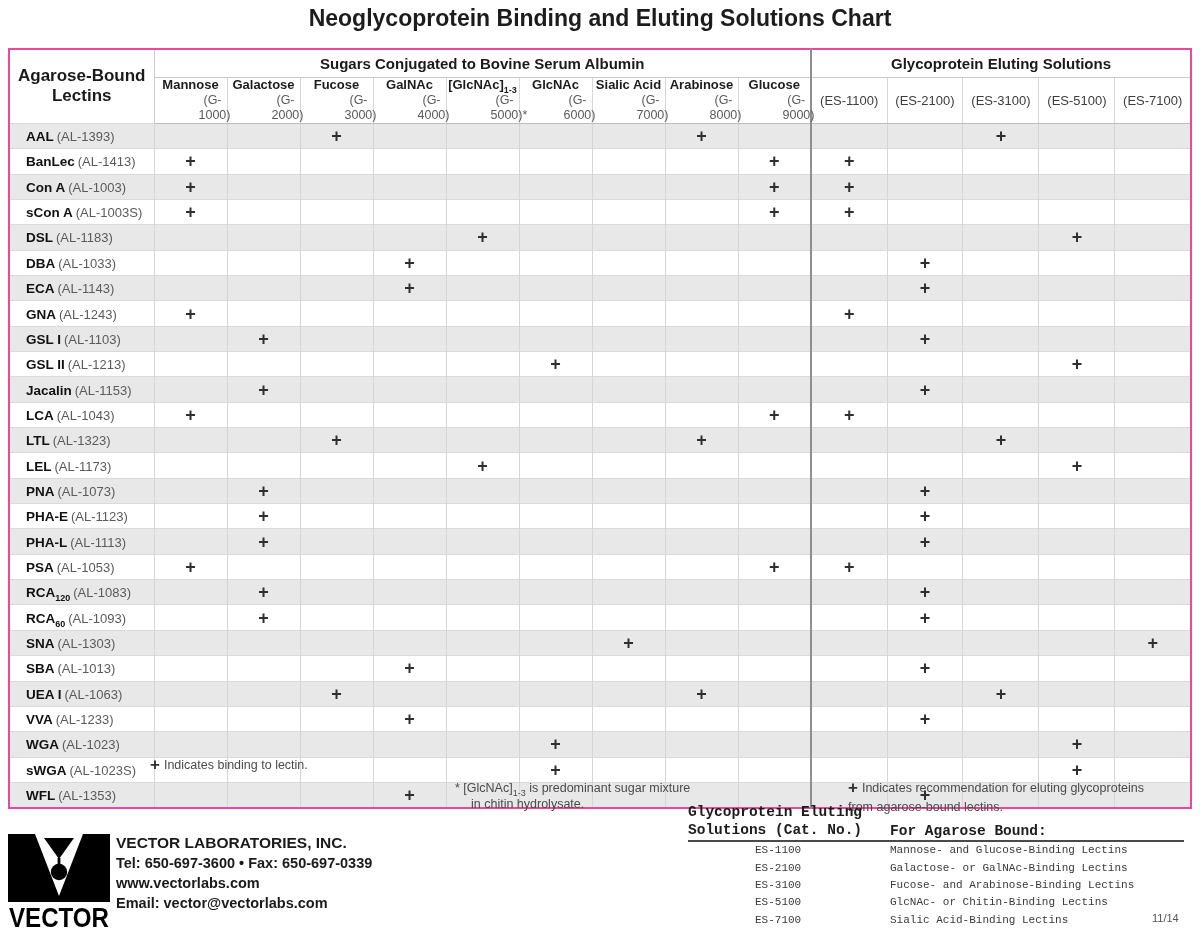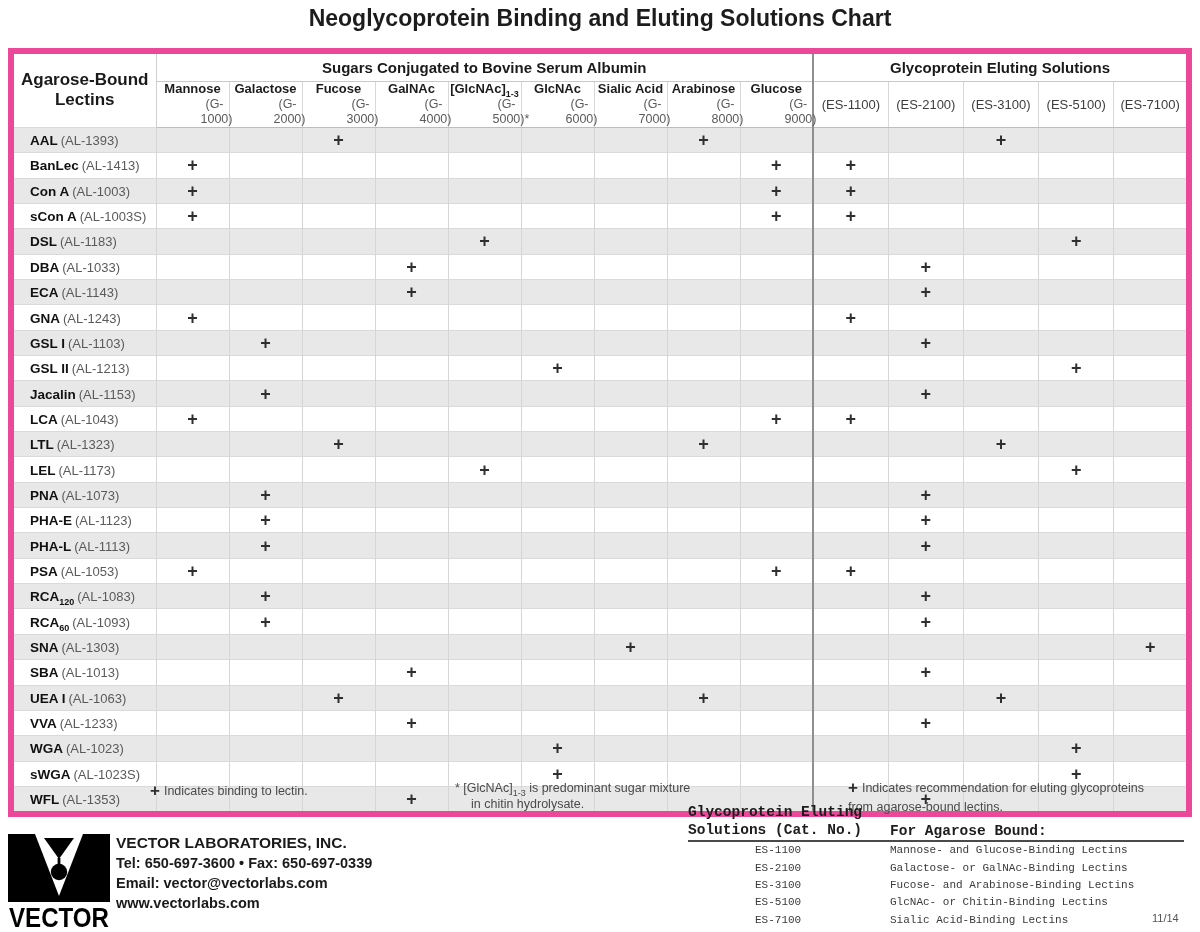--- a/index.html
+++ b/index.html
@@ -9,21 +9,21 @@
     position:relative;overflow:hidden;
   }
   .title{
     position:absolute;top:5px;left:0;width:100%;text-align:center;
     font-size:23px;font-weight:bold;color:#1c1c1c;margin:0;
   }
   
   table.main{
     position:absolute;left:8px;top:48px;width:1184px;
     border-collapse:collapse;table-layout:fixed;
-    border:6px solid #ec4899;background:#fff;
+    border:2px solid #ec4899;background:#fff;
   }
   th,td{padding:0;}
   th.corner{
     font-size:17px;font-weight:bold;line-height:1.2;text-align:center;
     vertical-align:middle;border-right:1px solid #cfcfcf;background:#fff;
   }
   th.group{font-size:15px;font-weight:bold;height:27px;text-align:center;
     border-bottom:1px solid #c9c9c9;vertical-align:middle;}
   th.col-head{
     height:41px;vertical-align:middle;text-align:center;
@@ -39,21 +39,21 @@
     border-left:1px solid #d6d6d6;border-top:1px solid #dadada;
   }
   td.lectin{text-align:left;padding-left:16px;border-left:none;white-space:nowrap;}
   .lec-name{font-weight:bold;font-size:13.5px;color:#111;}
   .lec-cat{font-size:13px;color:#5a5a5a;margin-left:3px;}
   sub{font-size:9px;line-height:0;}
   td.mark{font-size:18px;font-weight:bold;color:#2f2f2f;line-height:1;}
   
   .fn{position:absolute;font-size:12.5px;color:#4a4a4a;line-height:1.3;}
   .fn .plus{font-size:17px;font-weight:bold;color:#2f2f2f;margin-right:4px;vertical-align:-1px;}
-  #fn-binding{left:150px;top:780px;}
+  #fn-binding{left:150px;top:754px;}
   #fn-chitin{left:455px;top:780px;}
   #fn-chitin .l2{margin-left:16px;}
   #fn-eluting{left:848px;top:777px;}
   #fn-eluting .l2{}
   
   .logo{position:absolute;left:8px;top:834px;}
   .company{position:absolute;left:116px;top:833px;}
   .company .name{font-size:15.5px;font-weight:bold;line-height:20px;}
   .company .line{font-size:14.5px;font-weight:bold;line-height:20px;}
   .elist{position:absolute;left:688px;top:803px;width:496px;font-family:Liberation Mono, monospace;}
@@ -621,22 +621,22 @@
     <polygon points="36,4 66,4 51,25"></polygon>
     <rect x="49.6" y="24" width="2.8" height="8"></rect>
     <circle cx="51" cy="38" r="8.2"></circle>
   </g>
   <text x="51" y="93" text-anchor="middle" font-size="27" font-weight="bold" fill="#000" textLength="100" lengthAdjust="spacingAndGlyphs">VECTOR</text>
 </svg>
 
 <div class="company">
   <div class="name">VECTOR LABORATORIES, INC.</div>
   <div class="line">Tel: 650-697-3600  •  Fax: 650-697-0339</div>
+  <div class="line">www.vectorlabs.com</div>
   <div class="line">Email: vector@vectorlabs.com</div>
-  <div class="line">www.vectorlabs.com</div>
 </div>
 
 <div class="elist">
   <div class="elist-head">
     <div class="eh1">
       <div>Glycoprotein Eluting</div>
       <div>Solutions (Cat. No.)</div>
     </div>
     <div class="eh2">For Agarose Bound:</div>
   </div>

